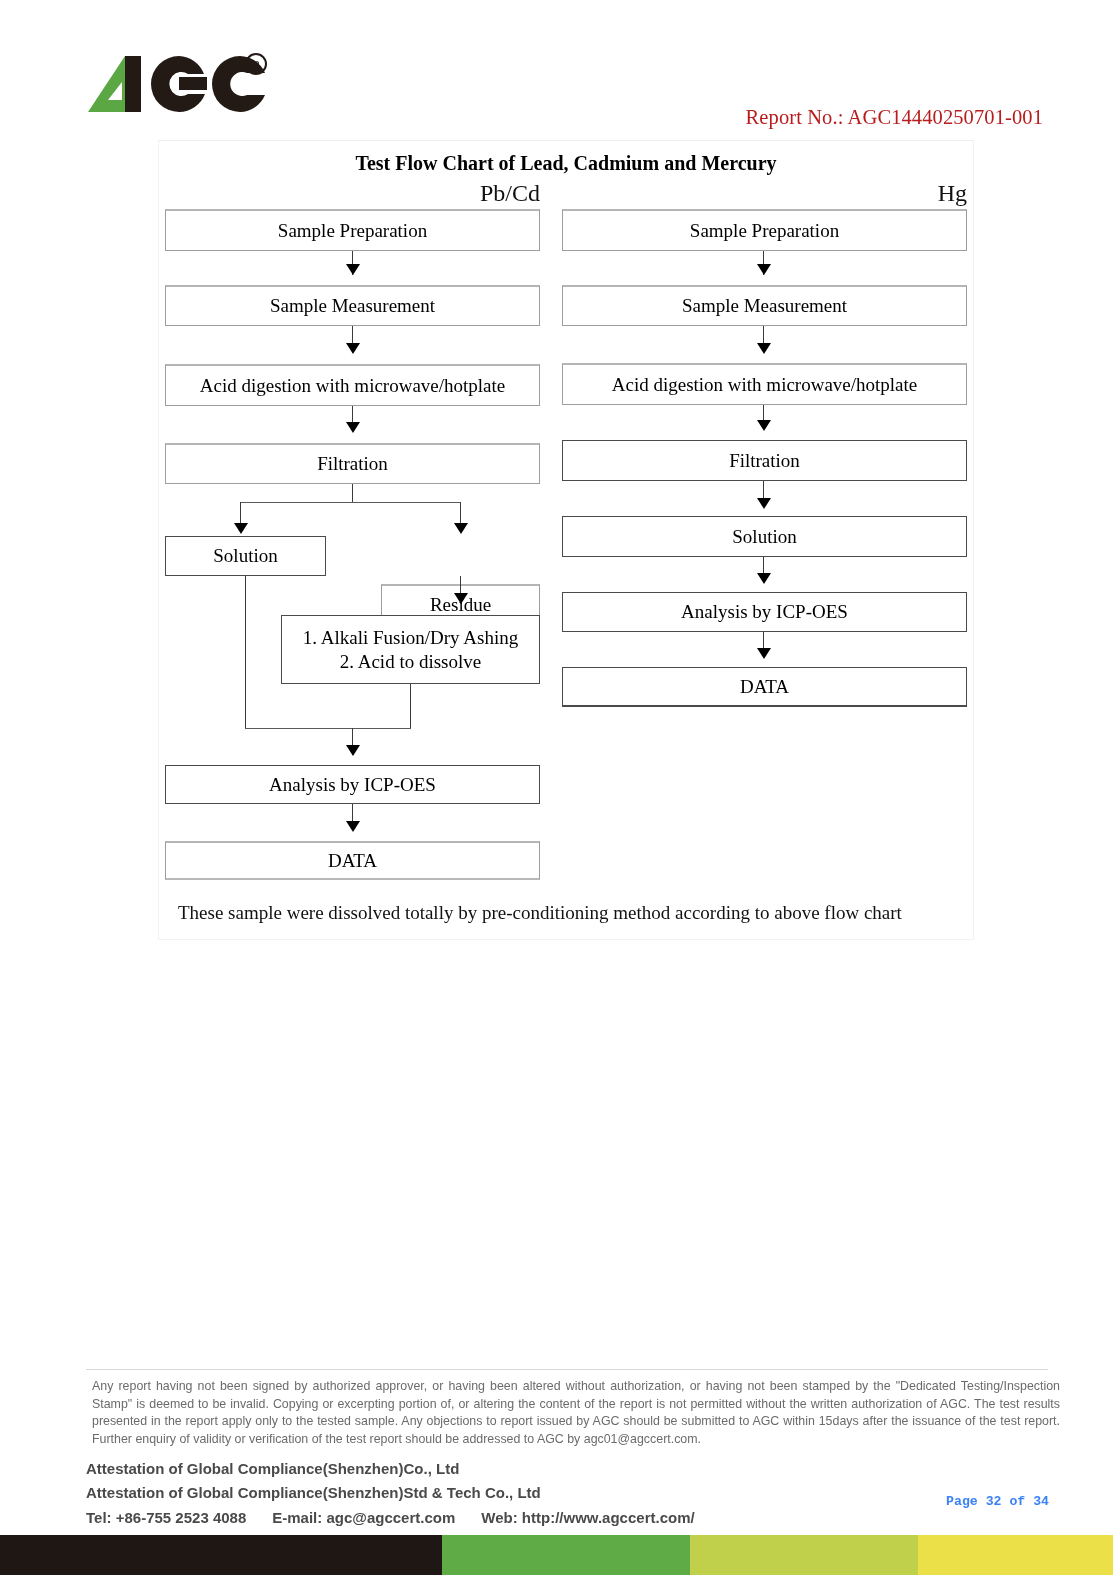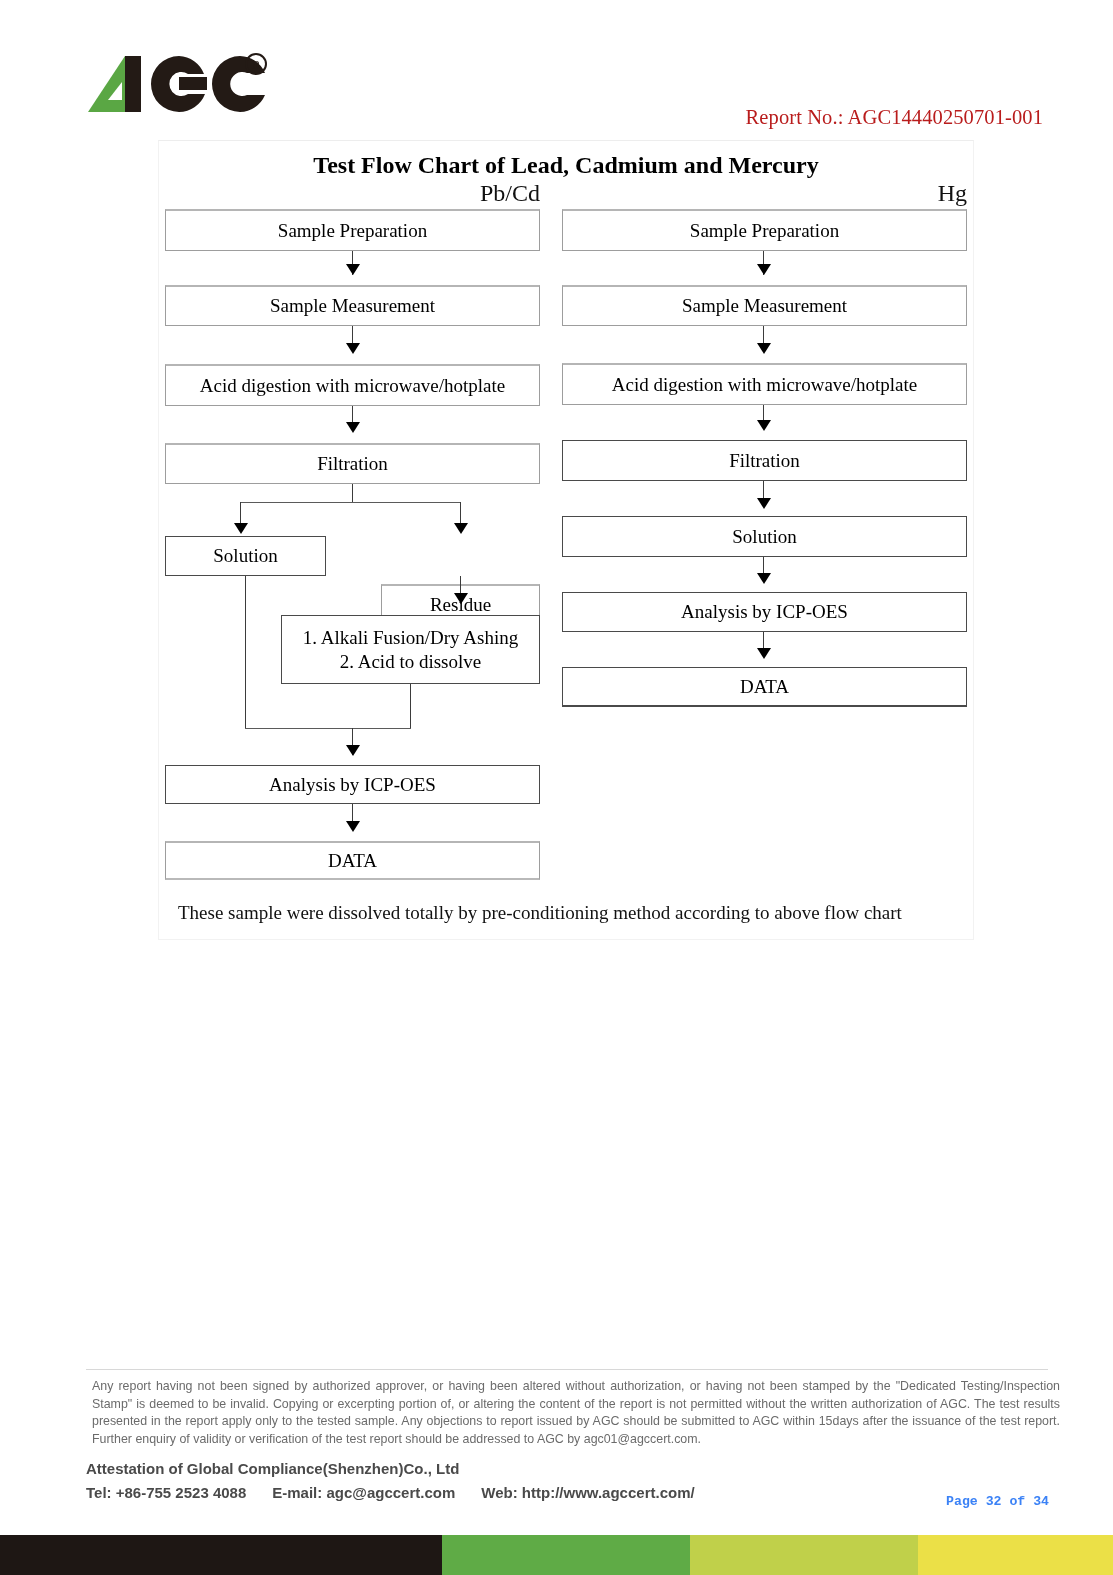--- a/index.html
+++ b/index.html
@@ -20,21 +20,21 @@
 
   
   .content-frame{
     position:absolute;left:158px;top:140px;width:816px;height:800px;
     border:1px solid #f2f2f2;border-top:1px solid #ededed;
     box-sizing:border-box;
   }
 
   .chart-title{
     position:absolute;left:158px;top:152px;width:816px;
-    text-align:center;font-weight:bold;font-size:24px;color:#000;
+    text-align:center;font-weight:bold;font-size:20px;color:#000;
   }
   .col-label{
     position:absolute;top:180px;font-size:24px;color:#111;text-align:right;
   }
   .col-label.left{left:165px;width:375px;}
   .col-label.right{left:562px;width:405px;}
 
   
   .fbox{
     position:absolute;box-sizing:border-box;
@@ -219,20 +219,21 @@
     <span>DATA</span>
   </div>
 
   <div class="caption">These sample were dissolved totally by pre-conditioning method according to above flow chart</div>
 
   <div class="footer-rule"></div>
   <div class="disclaimer">Any report having not been signed by authorized approver, or having been altered without authorization, or having not been stamped by the  "Dedicated Testing/Inspection Stamp"  is deemed to be invalid. Copying or excerpting portion of, or altering the content of the report is not permitted without the written authorization of AGC. The test results presented in the report apply only to the tested sample. Any objections to report issued by AGC should be submitted to AGC within 15days after the issuance of the test report. Further enquiry of validity or verification of the test report should be addressed to AGC by agc01@agccert.com.</div>
 
   <div class="addr">
     <div>Attestation of Global Compliance(Shenzhen)Co., Ltd</div>
+    <div>Attestation of Global Compliance(Shenzhen)Std &amp; Tech Co., Ltd</div>
     <div class="tel-row">
       <span>Tel: +86-755 2523 4088</span><span class="gap">&nbsp;</span><span>E-mail: agc@agccert.com</span><span class="gap">&nbsp;</span><span>Web: http://www.agccert.com/</span>
     </div>
   </div>
 
   <div class="page-num">Page 32 of 34</div>
 
   <div class="colorbar">
     <div style="background: rgb(30, 23, 20); width: 442px;"></div>
     <div style="background: rgb(95, 171, 70); width: 248px;"></div>

